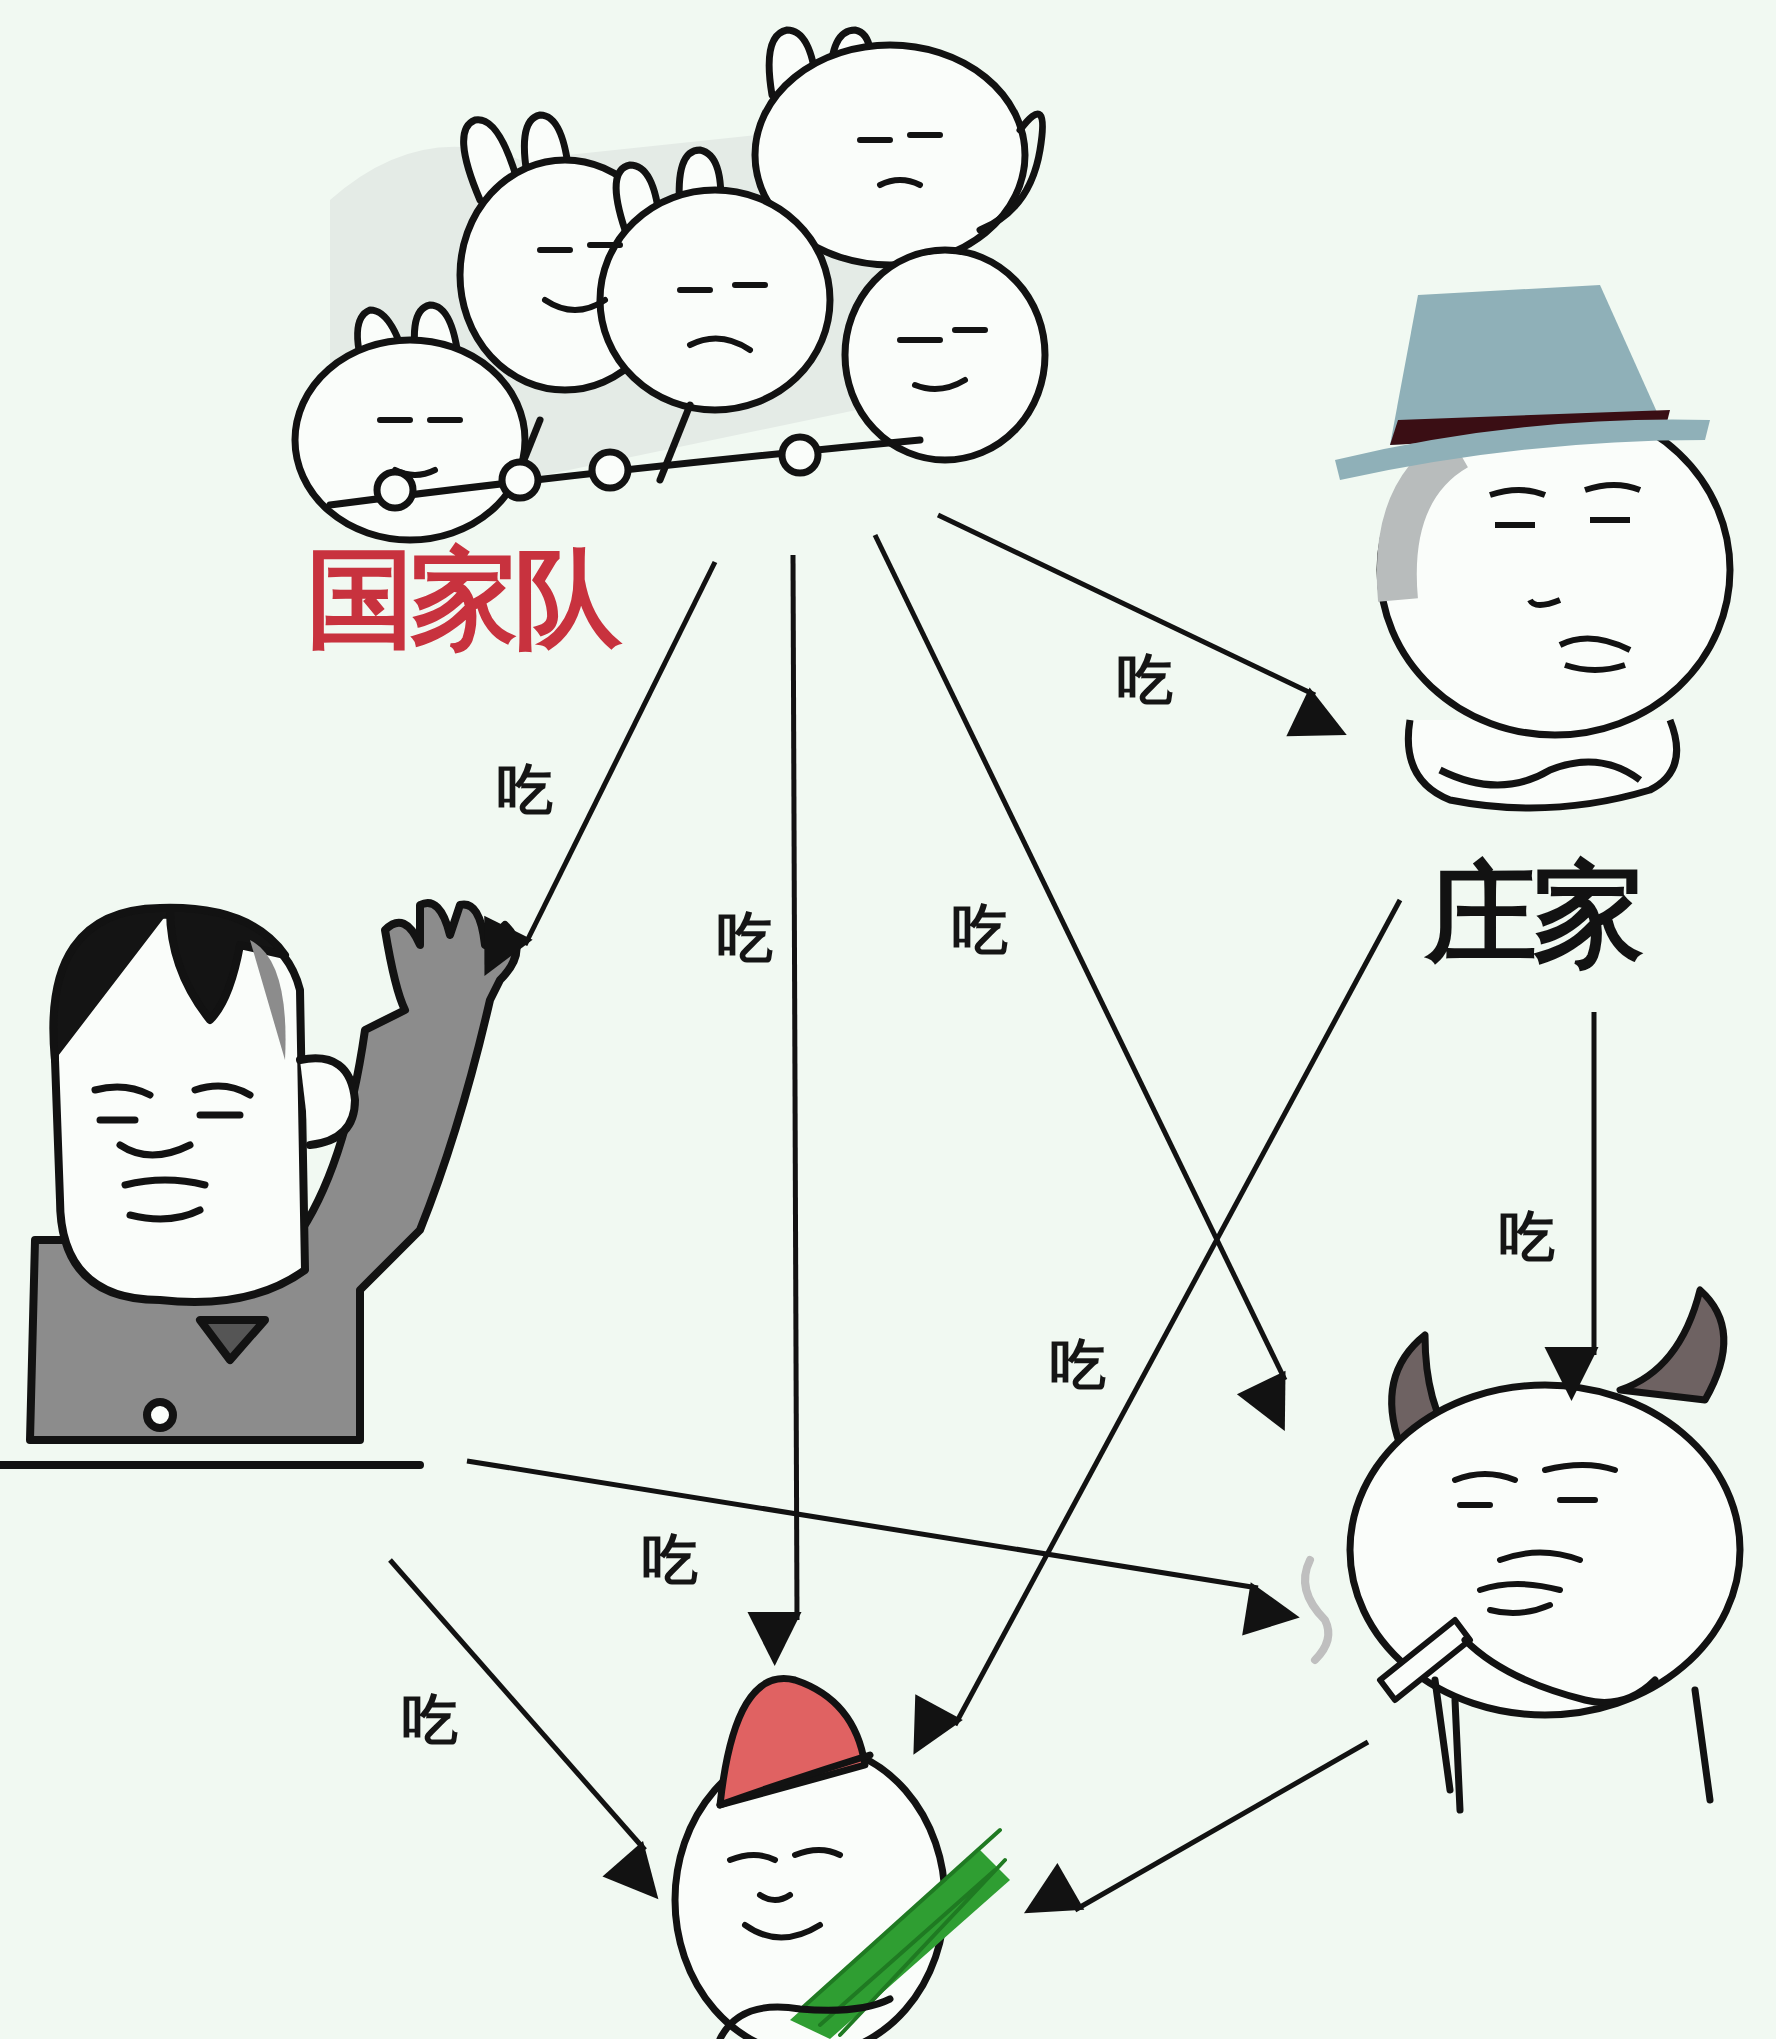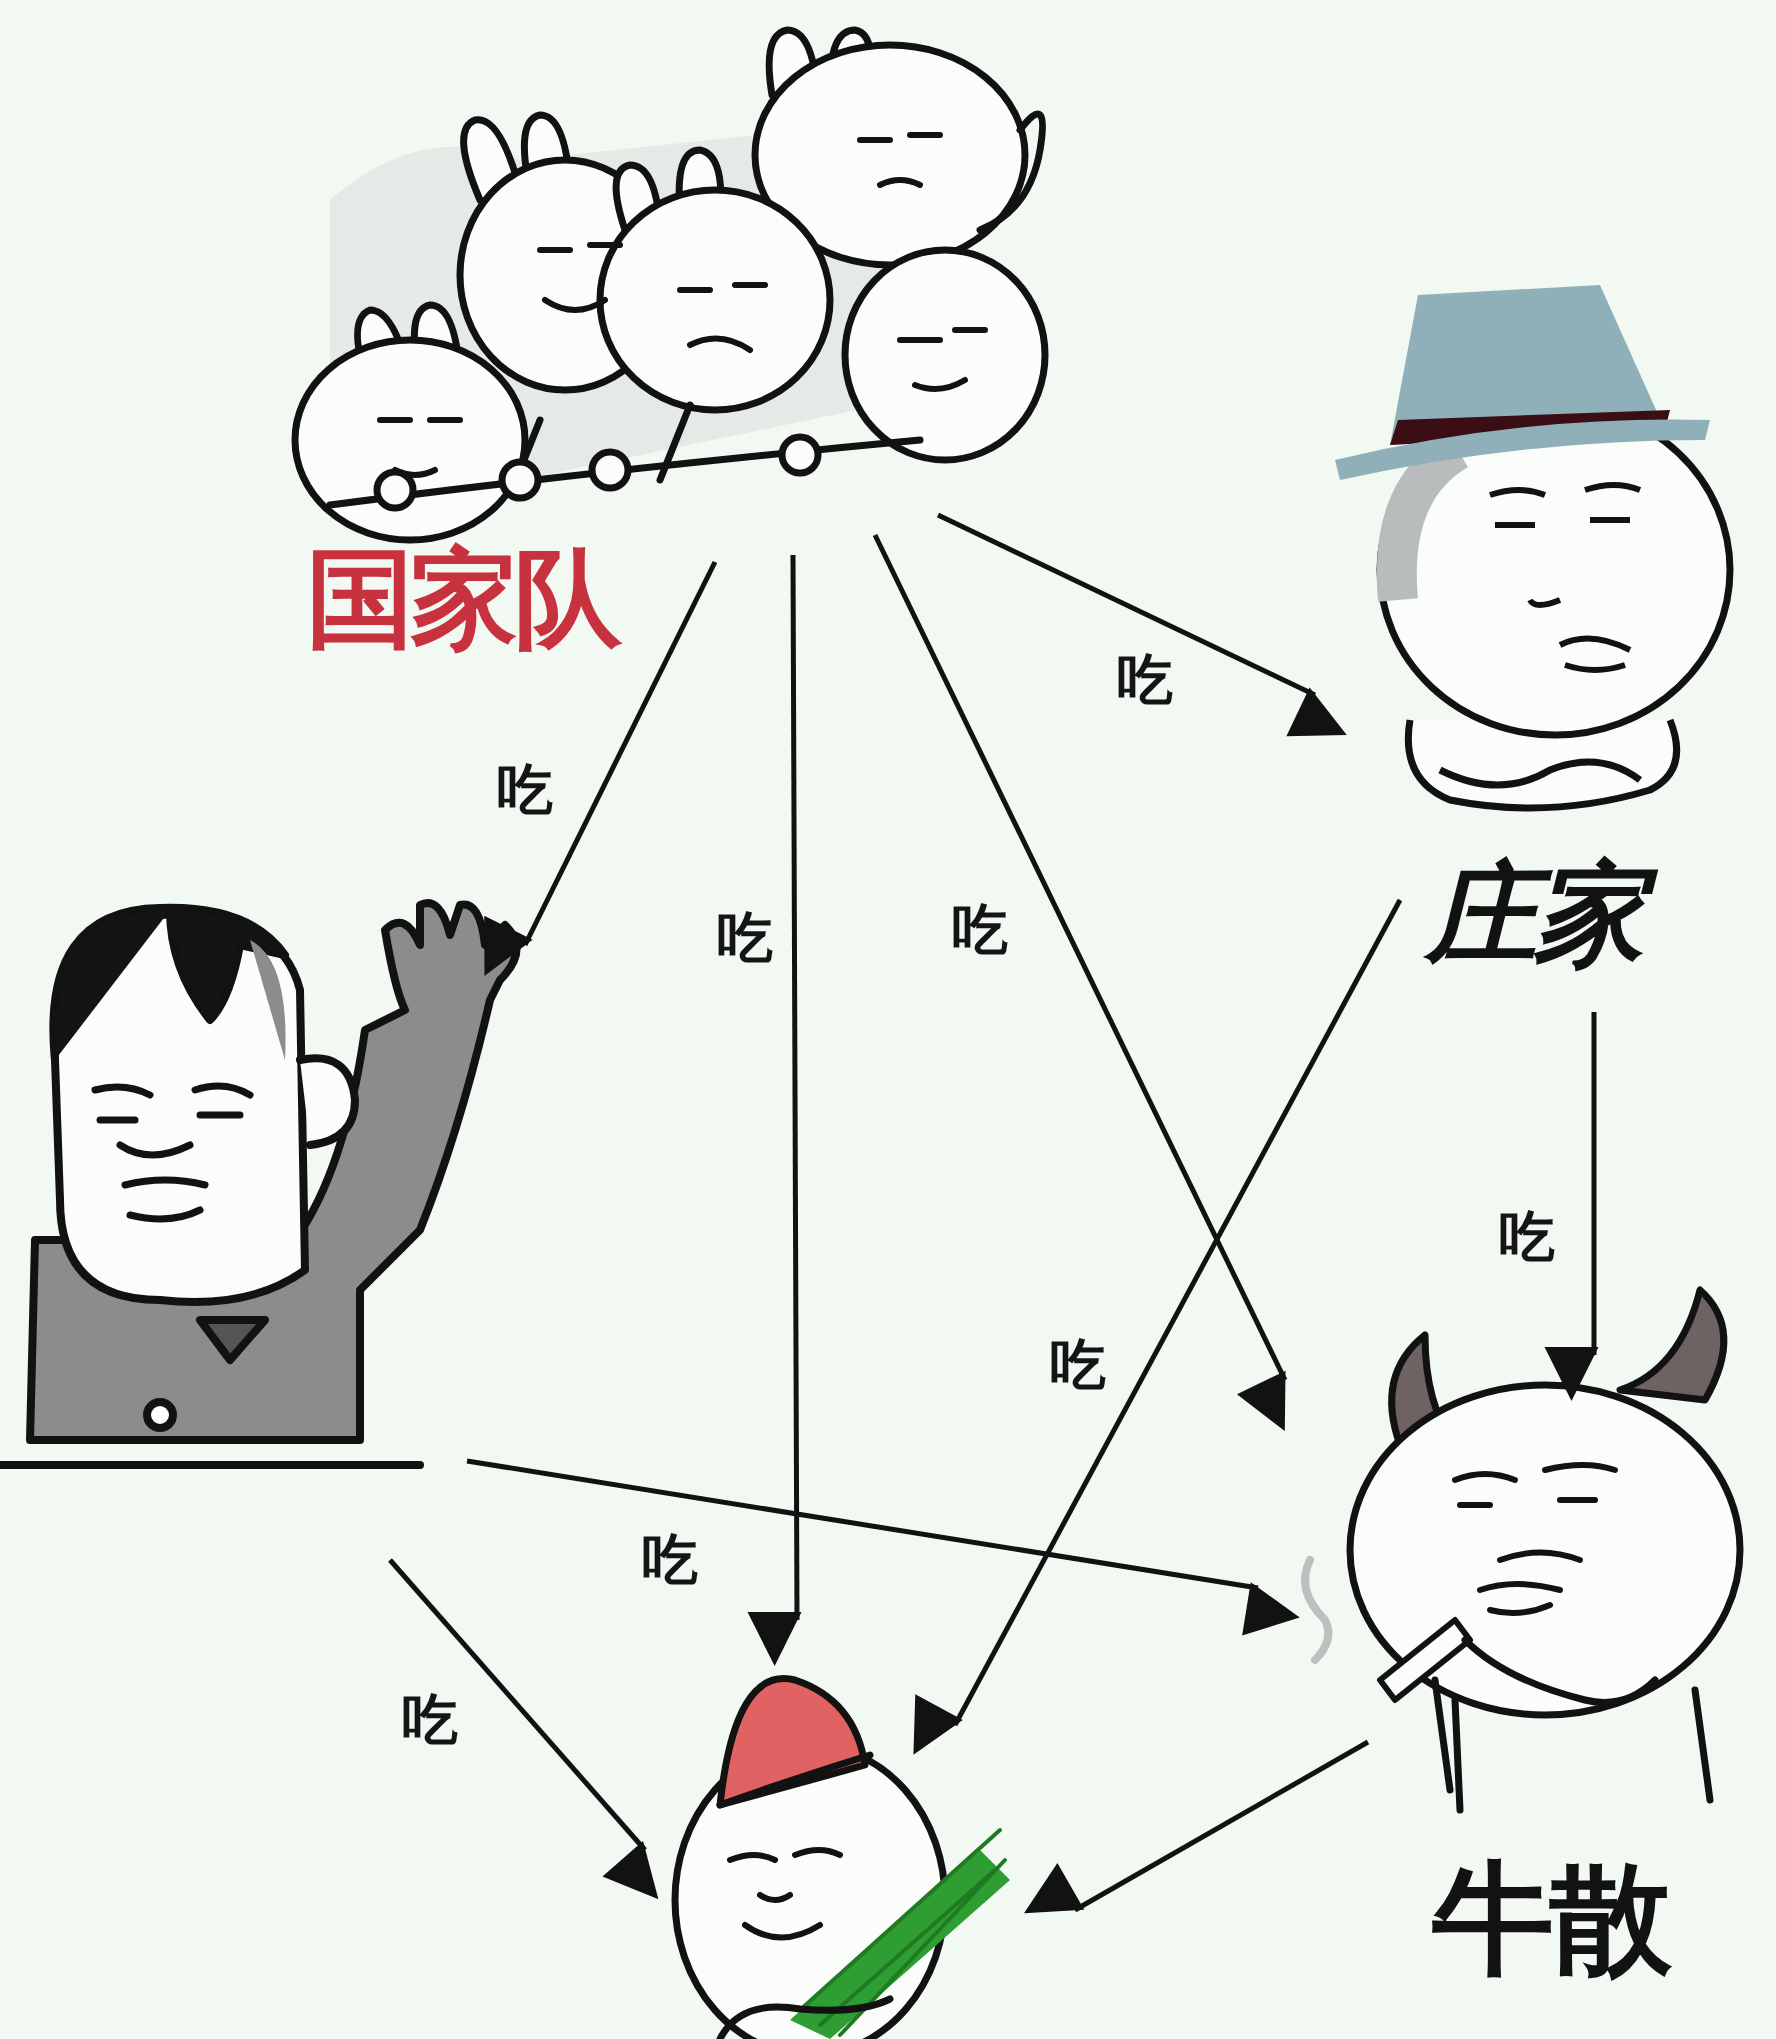--- a/index.html
+++ b/index.html
@@ -153,22 +153,21 @@
       <line x1="938" y1="515" x2="1315" y2="695"></line>
       <line x1="1400" y1="900" x2="955" y2="1725"></line>
       <line x1="1594" y1="1012" x2="1594" y2="1355"></line>
       <line x1="467" y1="1461" x2="1258" y2="1588"></line>
       <line x1="390" y1="1560" x2="645" y2="1850"></line>
       <line x1="1368" y1="1742" x2="1075" y2="1910"></line>
     </g>
   </svg>
 
   <div class="node-label" style="left:306px; top:545px; font-size:108px; color:#c8323e;">国家队</div>
-  <div class="node-label" style="left:1425px; top:858px; font-size:112px; color:#121212;font-style:italic;">庄家</div>
-  <div class="node-label" style="left:1432px; top:1858px; font-size:122px; color:#121212;">牛散</div>
+  <div class="node-label" style="left:1425px; top:858px; font-size:112px; color:#121212;">庄家</div>
 
   <div class="edge-label" style="left:525px; top:790px;">吃</div>
   <div class="edge-label" style="left:745px; top:938px;">吃</div>
   <div class="edge-label" style="left:980px; top:930px;">吃</div>
   <div class="edge-label" style="left:1145px; top:680px;">吃</div>
   <div class="edge-label" style="left:1078px; top:1365px;">吃</div>
   <div class="edge-label" style="left:1527px; top:1237px;">吃</div>
   <div class="edge-label" style="left:670px; top:1560px;">吃</div>
   <div class="edge-label" style="left:430px; top:1720px;">吃</div>
 

